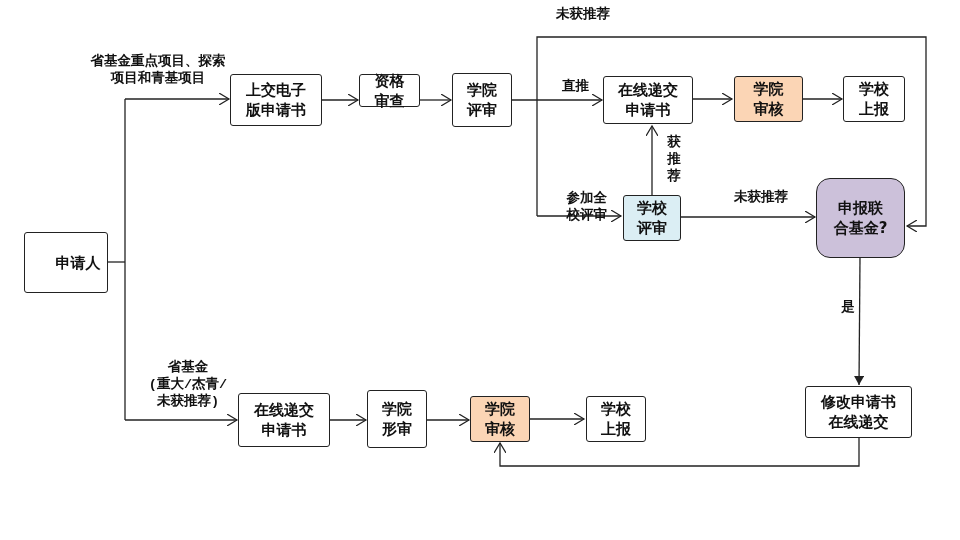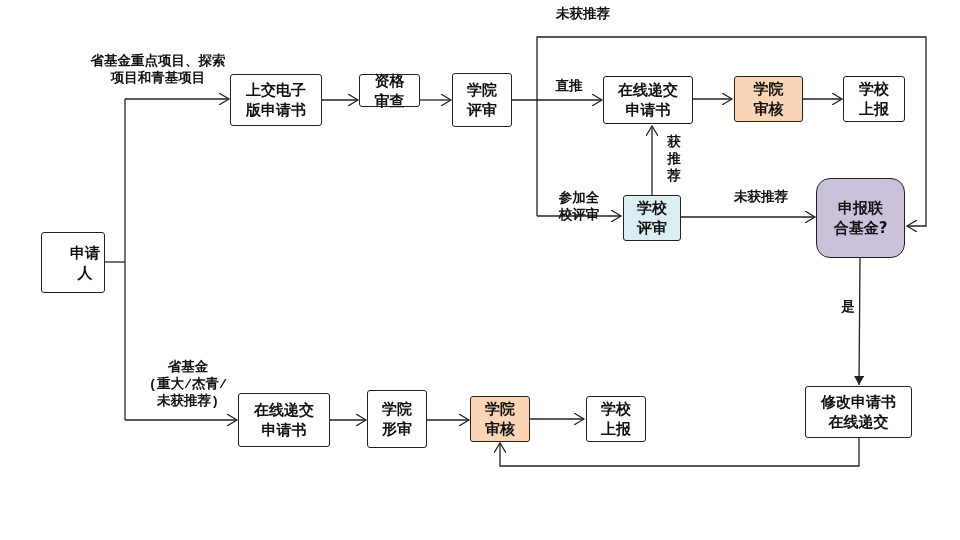--- a/index.html
+++ b/index.html
@@ -5,21 +5,21 @@
   html,body{margin:0;padding:0;background:#ffffff;}
   body{width:960px;height:540px;position:relative;overflow:hidden;font-family:"DejaVu Sans","Liberation Sans",sans-serif;}
   #edges{position:absolute;left:0;top:0;width:960px;height:540px;}
   .node{position:absolute;box-sizing:border-box;border:1.3px solid #222;border-radius:3px;background:#fff;
         display:flex;align-items:center;justify-content:center;text-align:center;
         font-size:15px;font-weight:bold;line-height:20px;color:#111;white-space:pre-line;}
   .node.orange{background:#fbd5b5;}
   .node.blue{background:#dbeef4;}
   .node.purple{background:#ccc1da;border-radius:14px;}
   .lbl{position:absolute;font-size:13.5px;font-weight:bold;color:#111;line-height:17px;white-space:pre-line;text-align:center;font-family:Liberation Mono, monospace;}
-  .lbl.left{text-align:center;}
+  .lbl.left{text-align:right;}
 </style>
 </head>
 <body>
 
 <svg id="edges" viewBox="0 0 960 540">
   <defs>
     <marker id="oa" markerWidth="12" markerHeight="12" refX="10" refY="6" orient="auto" markerUnits="userSpaceOnUse">
       <path d="M0,0 L10,6 L0,12" fill="none" stroke="#222" stroke-width="1.2"></path>
     </marker>
     <marker id="fa" markerWidth="10" markerHeight="10" refX="9" refY="5" orient="auto" markerUnits="userSpaceOnUse">
@@ -49,21 +49,21 @@
     <path d="M860,258 L859,385" marker-end="url(#fa)"></path>
 
     <path d="M859,438 L859,466 L500,466 L500,443" marker-end="url(#oa)"></path>
 
     <path d="M329,420 L366,420" marker-end="url(#oa)"></path>
     <path d="M427,420 L469,420" marker-end="url(#oa)"></path>
     <path d="M529,419 L584,419" marker-end="url(#oa)"></path>
   </g>
 </svg>
 
-<div class="node" style="left:41px;top:232px;width:64px;height:61px;padding-left:24px;">申请人</div>
+<div class="node" style="left:24px;top:232px;width:84px;height:61px;padding-left:24px;">申请人</div>
 <div class="node" style="left:230px;top:74px;width:92px;height:52px;">上交电子
 版申请书</div>
 <div class="node" style="left:359px;top:74px;width:61px;height:33px;">资格
 审查</div>
 <div class="node" style="left:452px;top:73px;width:60px;height:54px;">学院
 评审</div>
 <div class="node" style="left:603px;top:76px;width:90px;height:48px;">在线递交
 申请书</div>
 <div class="node orange" style="left:734px;top:76px;width:69px;height:46px;">学院
 审核</div>

